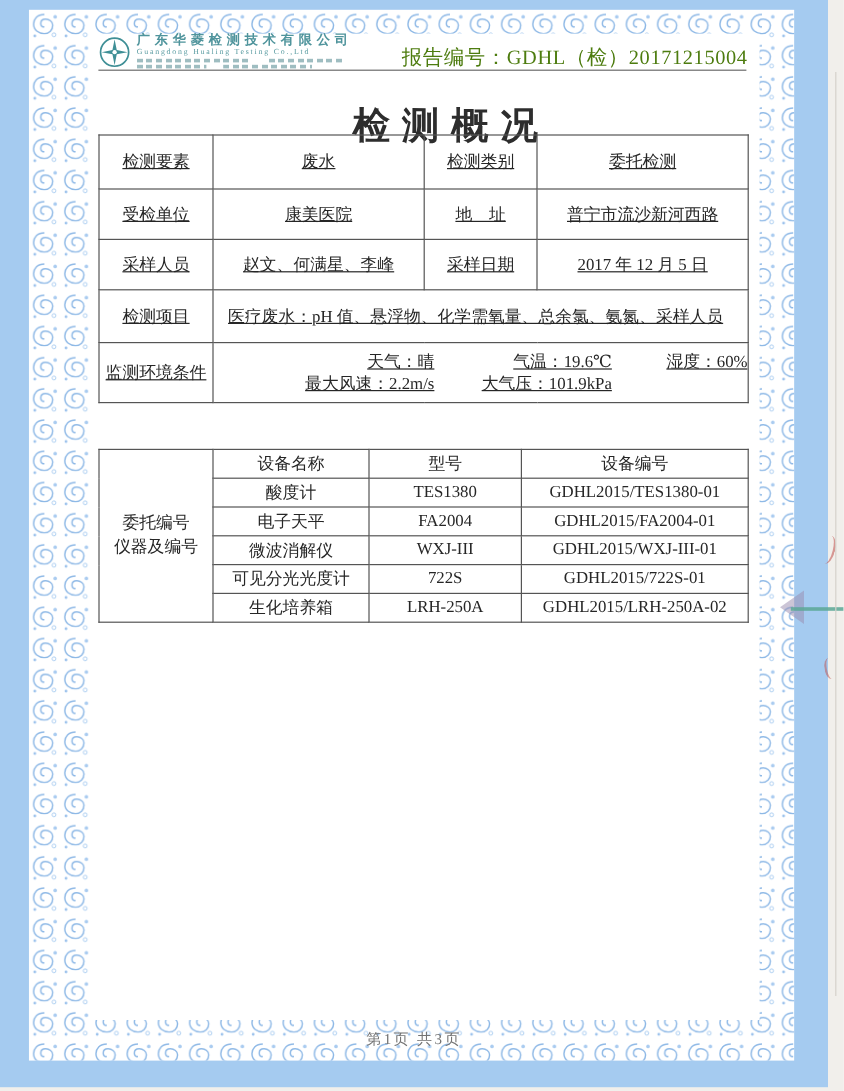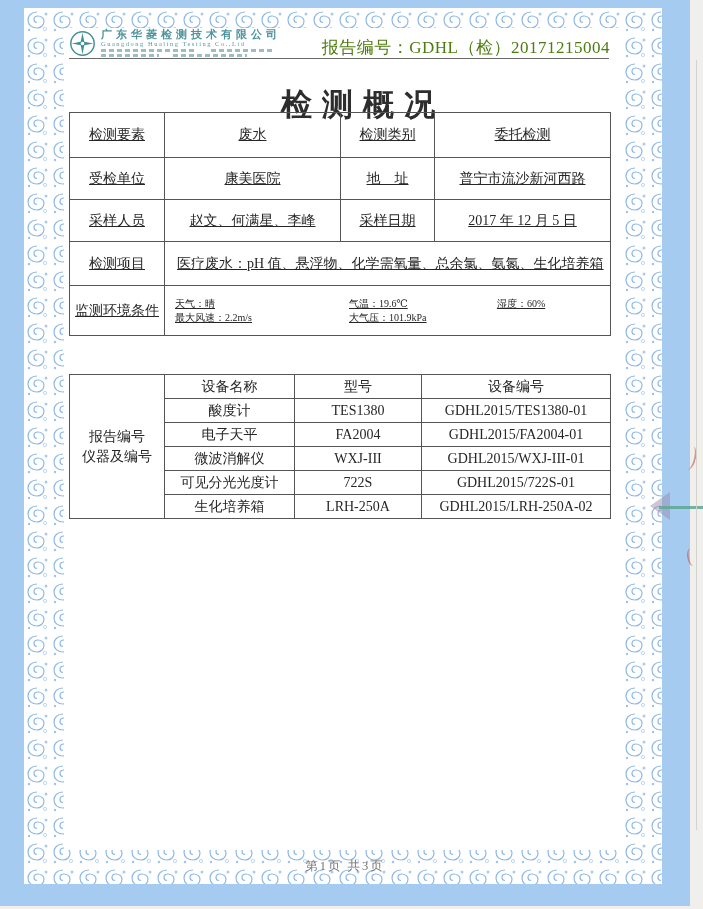--- a/index.html
+++ b/index.html
@@ -8,21 +8,21 @@
     font-family:"Liberation Serif","DejaVu Serif",serif;
     background:#f1efeb;
     position:relative;
     color:#2b2b2b;
   }
   .page{position:absolute;left:0;top:0;width:703px;height:909px;overflow:hidden;background:#f1efeb;}
   .blue-frame{position:absolute;left:0;top:0;width:690px;height:906px;background:#a5cbf0;}
   .ornament{position:absolute;left:24px;top:8px;width:638px;height:876px;}
   .scan-edge-line{position:absolute;left:696px;top:60px;width:1px;height:770px;background:#d5d2cb;}
 
-  .paper{position:absolute;left:64px;top:28px;width:556px;height:822px;background:#ffffff;}
+  .paper{position:absolute;left:77px;top:28px;width:556px;height:822px;background:#ffffff;}
 
   
   .logo-block{position:absolute;left:5px;top:0px;display:flex;align-items:flex-start;gap:5px;}
   .logo-mark{width:27px;height:27px;margin-top:2px;}
   .logo-text{display:flex;flex-direction:column;}
   .company-cn{font-size:11px;font-weight:bold;letter-spacing:4px;color:#4f949c;line-height:12px;white-space:nowrap;}
   .company-en{font-size:6.5px;letter-spacing:1.5px;color:#579aa0;line-height:8px;white-space:nowrap;}
   .addr-bars{margin-top:1px;display:flex;flex-direction:column;gap:2px;}
   .bar-row{display:flex;gap:14px;}
   .bar{height:3px;opacity:.75;background:repeating-linear-gradient(90deg,#7ea7ac 0 5px,transparent 5px 8px);}
@@ -35,21 +35,21 @@
     font-size:31px;font-weight:bold;letter-spacing:10px;text-indent:10px;color:#2d2d2d;}
 
   
   table{border-collapse:collapse;table-layout:fixed;font-size:14px;color:#262626;}
   td{border:1px solid #555;text-align:center;vertical-align:middle;padding:2px 4px;
      overflow:hidden;white-space:nowrap;}
   .main-table{position:absolute;left:5px;top:84px;width:541px;text-decoration:underline;}
   .equip-table{position:absolute;left:5px;top:346px;width:541px;}
   .left-pad{text-align:left;padding-left:12px;}
   .env-cell{padding:3px 0;}
-  .env-grid{display:grid;grid-template-columns:40% 34% 26%;row-gap:0;text-align:left;padding-left:10px;font-size:10px;}
+  .env-grid{display:grid;grid-template-columns:40% 34% 26%;row-gap:0;text-align:right;padding-left:10px;font-size:14px;}
   .sec-label{line-height:20px;}
   .equip-table td{height:23px;padding:0 4px;}
 
   
   .footer-page{position:absolute;left:0;top:858px;width:690px;text-align:center;
     font-size:12.5px;color:#737373;letter-spacing:2px;}
 
   
   .artifact-teal-line{position:absolute;left:659px;top:506px;width:44px;height:3px;background:#5aa795;opacity:.85;}
   .artifact-arrow{position:absolute;left:650px;top:492px;width:0;height:0;
@@ -133,21 +133,21 @@
         <td>普宁市流沙新河西路</td>
       </tr>
       <tr style="height:42px">
         <td>采样人员</td>
         <td>赵文、何满星、李峰</td>
         <td>采样日期</td>
         <td>2017 年 12 月 5 日</td>
       </tr>
       <tr style="height:44px">
         <td>检测项目</td>
-        <td class="left-pad" colspan="3">医疗废水：pH 值、悬浮物、化学需氧量、总余氯、氨氮、生化培养箱</td>
+        <td class="left-pad" colspan="3">医疗废水：pH 值、悬浮物、化学需氧量、总余氯、氨氮、采样人员</td>
       </tr>
       <tr style="height:50px">
         <td>监测环境条件</td>
         <td class="env-cell" colspan="3">
           <div class="env-grid">
             <span>天气：晴</span>
             <span>气温：19.6℃</span>
             <span>湿度：60%</span>
             <span>最大风速：2.2m/s</span>
             <span>大气压：101.9kPa</span>
@@ -161,21 +161,21 @@
     <table class="equip-table">
       <colgroup>
           <col style="width:95px">
           <col style="width:130px">
           <col style="width:127px">
           <col style="width:189px">
         </colgroup>
       <tbody>
           <tr>
         <td rowspan="6" class="sec-label">
-          <div>报告编号</div>
+          <div>委托编号</div>
           <div>仪器及编号</div>
         </td>
         <td>设备名称</td>
         <td>型号</td>
         <td>设备编号</td>
       </tr>
       <tr>
         <td>酸度计</td>
         <td>TES1380</td>
         <td>GDHL2015/TES1380-01</td>

